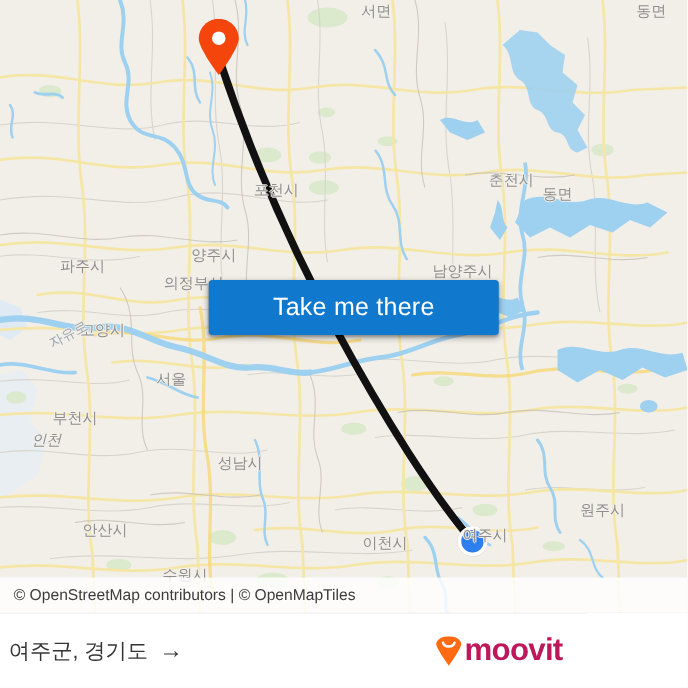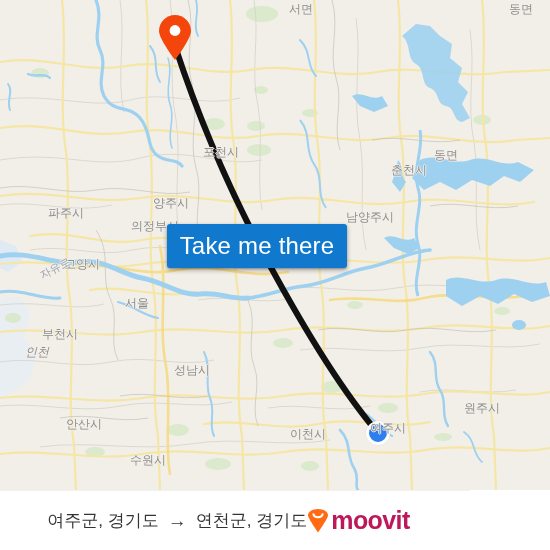--- a/index.html
+++ b/index.html
@@ -85,27 +85,27 @@
     border: 3px solid #ffffff;
     box-sizing: border-box;
     box-shadow: 0 0 0 0.5px rgba(0,0,0,.06);
   }
 
   
   .cta {
     position: absolute;
     left: 167px;
     top: 224px;
-    width: 180px;
+    width: 232px;
     height: 44px;
     background: #1179cd;
     border: none;
     border-radius: 3px;
     color: #ffffff;
-    font-size: 24px;
+    font-size: 20px;
     font-family: "Liberation Sans", "DejaVu Sans", sans-serif;
     letter-spacing: .2px;
     cursor: pointer;
     box-shadow: 0 2px 5px rgba(0,0,0,.32), 0 1px 2px rgba(0,0,0,.2);
     display: flex;
     align-items: center;
     justify-content: center;
   }
 
   
@@ -130,21 +130,21 @@
   
   .footer {
     position: absolute;
     left: 0;
     top: 490px;
     width: 470px;
     height: 60px;
     background: #ffffff;
     display: flex;
     align-items: center;
-    justify-content: center;
+    justify-content: space-between;
     box-sizing: border-box;
     padding: 0 20px 0 7px;
     border-top: 1px solid #f1f1f1;
   }
   .route-summary {
     display: flex;
     align-items: center;
     gap: 8px;
     font-size: 17px;
     color: #333333;
@@ -309,48 +309,50 @@
       <path d="M17,45 C17,45 33,24 33,16 C33,7.2 25.8,0 17,0 C8.2,0 1,7.2 1,16 C1,24 17,45 17,45 Z" fill="#f4450c"></path>
       <circle cx="17" cy="15.5" r="5.4" fill="#ffffff"></circle>
     </svg>
 
     <div class="dest-dot"></div>
 
     <div>
       <div class="map-label" style="left:301px; top:9px;">서면</div>
       <div class="map-label" style="left:521px; top:9px;">동면</div>
       <div class="map-label" style="left:221px; top:152px;">포천시</div>
-      <div class="map-label" style="left:409px; top:170px;text-align:center;">춘천시</div>
+      <div class="map-label" style="left:409px; top:144px;text-align:center;">춘천시</div>
       <div class="map-label" style="left:446px; top:155px;">동면</div>
-      <div class="map-label" style="left:171px; top:204px;font-family:Liberation Mono, monospace;">양주시</div>
+      <div class="map-label" style="left:171px; top:204px;">양주시</div>
       <div class="map-label" style="left:66px;  top:213px;">파주시</div>
       <div class="map-label" style="left:155px; top:226px;">의정부시</div>
       <div class="map-label" style="left:370px; top:217px;">남양주시</div>
       <div class="map-label" style="left:82px;  top:264px;">고양시</div>
       <div class="map-label road" style="left:55px; top:268px;">자유로</div>
       <div class="map-label" style="left:137px; top:303px;">서울</div>
       <div class="map-label" style="left:60px;  top:334px;">부천시</div>
       <div class="map-label" style="left:37px;  top:352px;font-style:italic;">인천</div>
       <div class="map-label" style="left:192px; top:370px;">성남시</div>
       <div class="map-label" style="left:482px; top:408px;">원주시</div>
       <div class="map-label" style="left:84px;  top:424px;">안산시</div>
       <div class="map-label" style="left:308px; top:434px;text-align:center;">이천시</div>
       <div class="map-label" style="left:388px; top:428px;">여주시</div>
       <div class="map-label" style="left:148px; top:460px;">수원시</div>
     </div>
 
     <button class="cta">Take me there</button>
 
+    <div class="attribution">
+      <span class="attr-text">© OpenStreetMap contributors | © OpenMapTiles</span>
+    </div>
   </div>
 
   <div class="footer">
     <div class="route-summary">
       <span>여주군, 경기도</span>
       <span class="arrow-glyph">→</span>
-      <span>연천군, 경기도</span>
     </div>
 
     <div class="brand">
       <svg width="22" height="24" viewBox="0 0 22 24">
         <path d="M11,23.5 C11,23.5 21,9.5 21,6.3 C21,2.8 16.5,0 11,0 C5.5,0 1,2.8 1,6.3 C1,9.5 11,23.5 11,23.5 Z" fill="#ff6a13"></path>
         <path d="M6.4,5.2 C7.4,9.2 14.6,9.2 15.6,5.2" stroke="#ffffff" stroke-width="2.1" fill="none" stroke-linecap="round"></path>
       </svg>
       <span class="brand-word">moovit</span>
     </div>
   </div>

